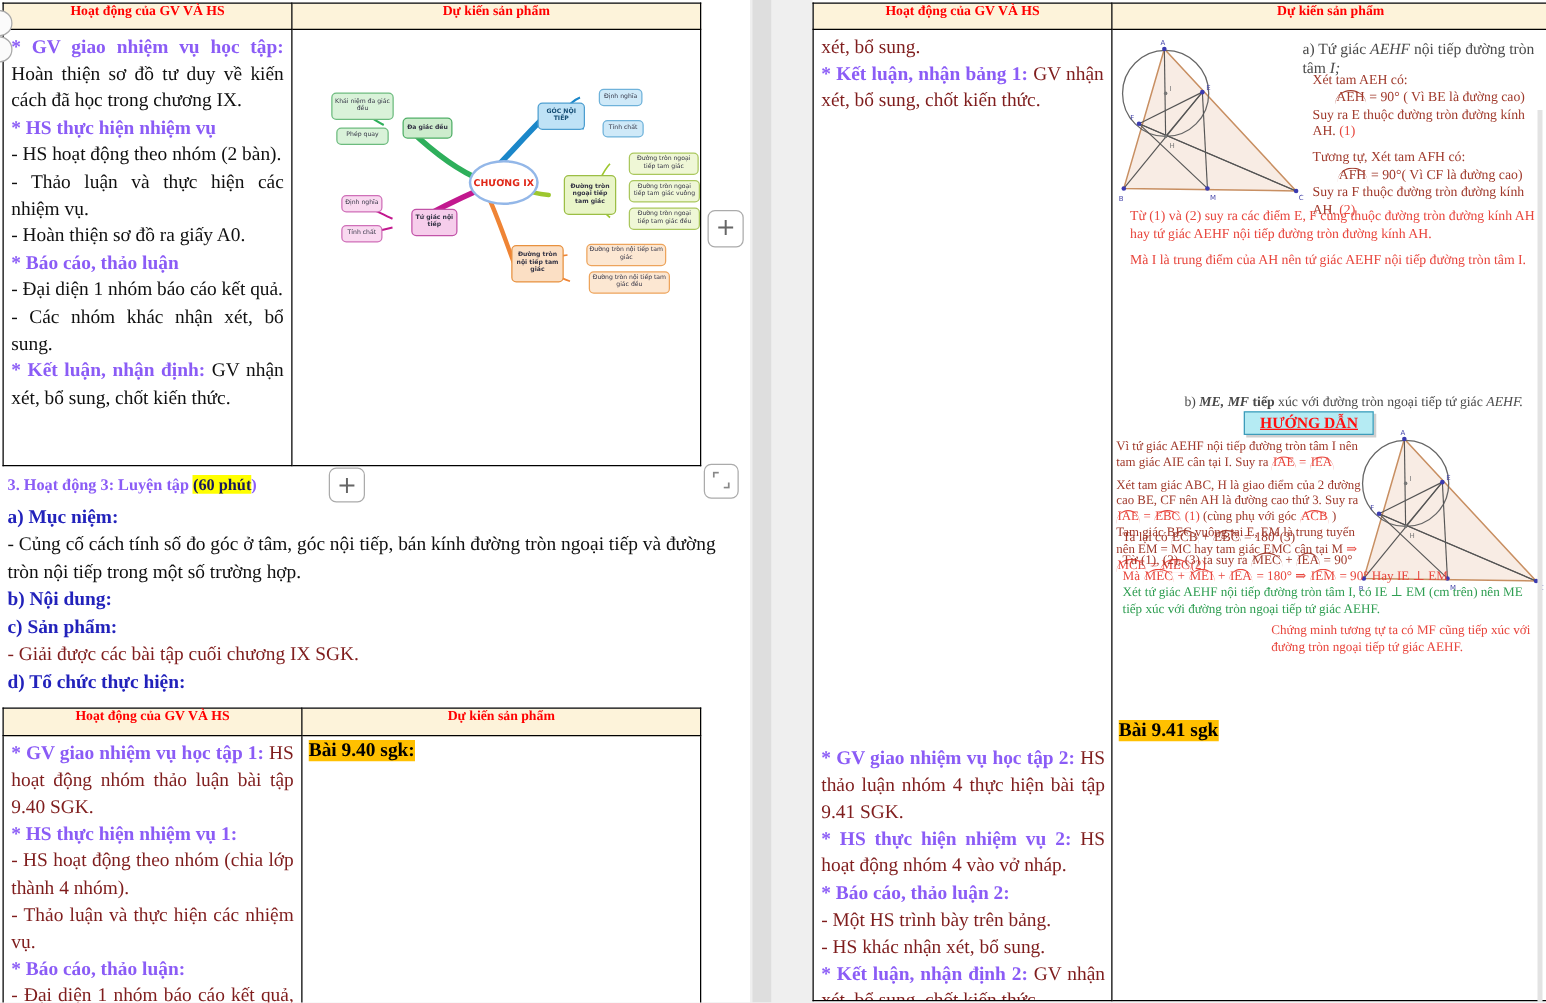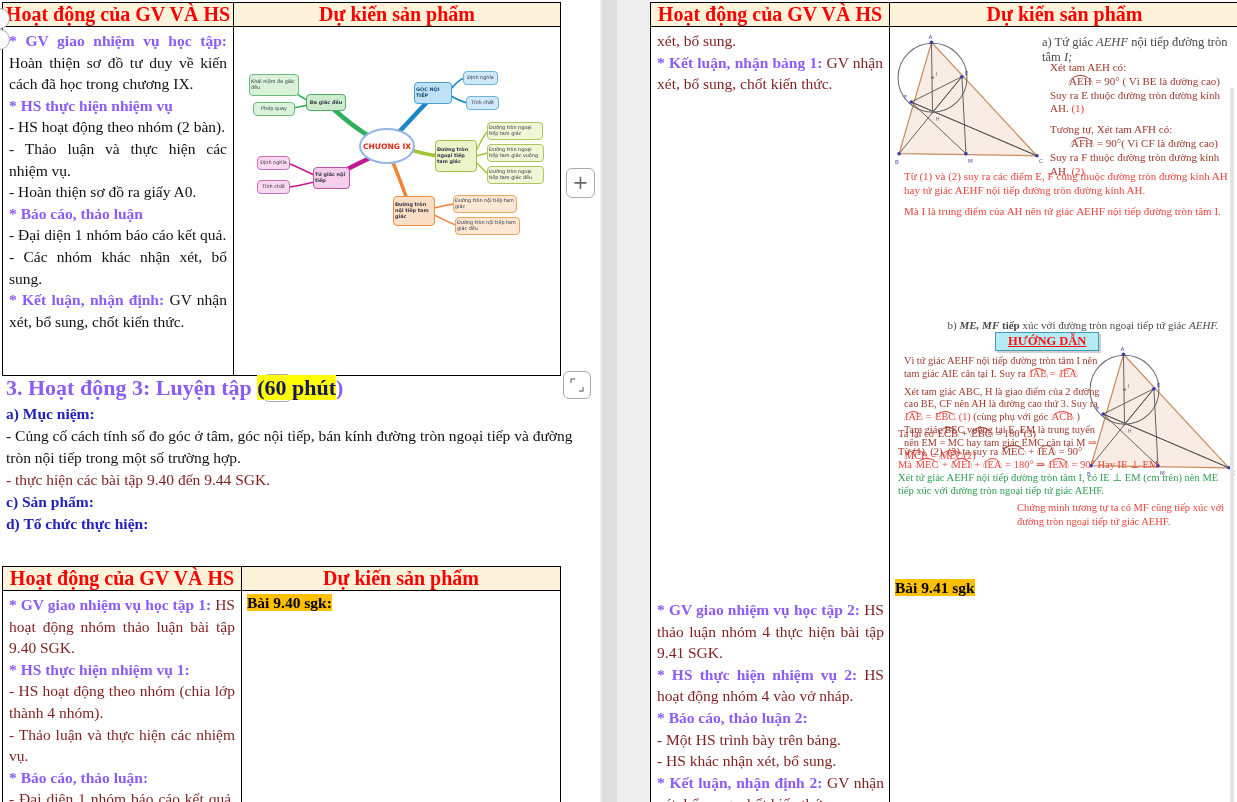--- a/index.html
+++ b/index.html
@@ -11,21 +11,21 @@
   .page{position:absolute;background:#ffffff;top:0;height:802px;}
   #page-left{left:0;width:600px;}
   #page-right{left:650px;width:587px;}
   .gutter{position:absolute;left:600px;top:0;width:50px;height:802px;background:#efefef;}
   .gutter-strip{position:absolute;left:2px;top:0;width:15px;height:802px;background:#dedede;}
   .edge-strip{position:absolute;left:1230px;top:88px;width:4px;height:714px;background:#e3e3e3;}
 
   
   .doc-table{position:absolute;border-collapse:collapse;table-layout:fixed;background:#fff;}
   .doc-table th,.doc-table td{border:1.5px solid #000;padding:0;vertical-align:top;}
-  .doc-table th{background:#fdf3da;color:#ff0000;font-weight:bold;font-size:20px;}
+  .doc-table th{background:#fdf3da;color:#ff0000;font-weight:bold;font-size:11px;}
   #table-top{left:2px;top:2px;width:556px;}
   #table-top th{height:20px;}
   #table-top .col-a{width:230px;} #table-top .col-b{width:326px;}
   #table-top td{height:348px;overflow:hidden;}
   #table-bottom{left:2px;top:566px;width:556px;}
   #table-bottom th{height:21px;}
   #table-bottom .col-a{width:238px;} #table-bottom .col-b{width:318px;}
   #table-bottom td{height:212px;overflow:hidden;}
   #table-right{left:0;top:2px;width:587px;}
   #table-right th{height:20px;}
@@ -50,41 +50,41 @@
   .gyi{color:#4a4a4a;font-style:italic;}
   .gyb{color:#4a4a4a;font-weight:bold;}
   .gybi{color:#4a4a4a;font-weight:bold;font-style:italic;}
   .arc{display:inline-block;border-top:1px solid currentColor;border-radius:60% 60% 0 0/110% 110% 0 0;padding:0 1px;line-height:1.05;}
   .ctr{text-align:center;}
   .mt{margin-top:7px;}
   .mt2{margin-top:5px;}
 
   
   #section3{position:absolute;left:6px;top:375px;width:586px;font-size:15.5px;line-height:22px;}
-  #section3 .title-line{font-size:22px;line-height:25px;margin-bottom:3px;}
+  #section3 .title-line{font-size:13px;line-height:25px;margin-bottom:3px;}
   .sq-btn{
     position:absolute;width:29px;height:28px;background:#fff;border:1px solid #ababab;
     border-radius:6px;color:#666;font-size:19px;line-height:26px;text-align:center;
     font-family:"DejaVu Sans",sans-serif;box-sizing:border-box;cursor:pointer;
   }
   #plus-btn-1{left:566px;top:168px;height:30px;}
   #plus-btn-2{left:263px;top:374px;}
   #expand-btn{left:563px;top:371px;width:28px;height:28px;}
   #expand-btn svg{margin-top:5px;}
 
   
   .edge-dot{position:absolute;width:19px;height:19px;border:1px solid #a8a8a8;border-radius:50%;background:#fbfbfb;left:-11px;}
   #edge-dot-1{top:8px;} #edge-dot-2{top:29px;}
 
   
   #mindmap{position:absolute;left:233px;top:26px;width:322px;height:344px;}
   .mm-node{
     position:absolute;display:flex;align-items:center;justify-content:center;
-    font-family:"DejaVu Sans",sans-serif;font-size:4.9px;line-height:1.2;
-    border-radius:4px;border:1px solid;color:#334;padding:1px;box-sizing:border-box;
+    font-family:"DejaVu Sans",sans-serif;font-size:4.9px;line-height:1.2;text-align:center;
+    border-radius:4px;border:1px solid;color:#334;padding:1px;box-sizing:border-box;margin-left:16px;
   }
   .mm-center{left:126px;top:102px;width:56px;height:36px;background:#fff;border:2.5px solid #93b7e8;
     border-radius:50%;color:#e02818;font-weight:bold;font-size:7.5px;}
   .g-main{background:#cdeccd;border-color:#4fae66;font-weight:bold;}
   .g-sub{background:#d9f2d9;border-color:#6cbb7e;}
   .b-main{background:#bfe2f6;border-color:#4d9ed0;font-weight:bold;color:#154d74;}
   .b-sub{background:#cfe9f8;border-color:#6fb2da;}
   .yg-main{background:#e9f5c8;border-color:#9cbe45;font-weight:bold;}
   .yg-sub{background:#eff7d6;border-color:#aac75e;}
   .m-main{background:#f6cdeb;border-color:#c253a8;font-weight:bold;}
@@ -109,21 +109,21 @@
   .n-b4c1{left:222px;top:191px;width:65px;height:18px;}
 
   
   .sol{position:absolute;}
   #sol-a-title{left:152px;top:8px;width:200px;font-size:12.5px;}
   #sol-maroon-a{left:160px;top:34px;width:188px;font-size:11px;line-height:13.8px;}
   #sol-red-a{left:14px;top:142px;width:326px;font-size:11px;line-height:14px;}
   #sol-b-title{left:37px;top:292px;width:312px;font-size:11px;text-align:center;}
   #hd-box{left:105px;top:305px;background:#b5ebf3;border:1.5px solid #3d9cba;color:#ff1010;
     font-weight:bold;font-size:12.5px;padding:1px 12px;box-shadow:2px 2px 0 #cfcfcf;text-decoration:underline;}
-  #sol-maroon-b{left:14px;top:328px;width:196px;font-size:10.3px;line-height:12.8px;}
+  #sol-maroon-b{left:3px;top:328px;width:196px;font-size:10.3px;line-height:12.8px;}
   #sol-block-c{left:8px;top:400px;width:338px;font-size:10.5px;line-height:13px;}
   #sol-red-final{left:127px;top:474px;width:214px;font-size:10.5px;line-height:13.5px;}
   #bai-941{left:5px;top:552px;font-size:15.5px;}
   #bai-940-wrap{padding:3px 5px;font-size:15.5px;}
   .fig{position:absolute;}
   #fig-1{left:5px;top:4px;}
   #fig-2{left:197px;top:316px;}
   .fig text{font-family:"DejaVu Sans",sans-serif;font-size:5.5px;fill:#4646aa;}
   .fig .lbl-gray{fill:#777;}
 </style>
@@ -206,22 +206,23 @@
     </svg>
   </div>
 
   <div id="section3">
     <div>
         <div class="para title-line"><span class="rb">3. Hoạt động 3: Luyện tập </span><span class="hlY">(60 phút</span><span class="rb">)</span></div>
       </div>
     <div>
         <div class="para"><span class="blb">a) Mục niệm:</span></div>
         <div class="para"><span class="bk">- Củng cố cách tính số đo góc ở tâm, góc nội tiếp, bán kính đường tròn ngoại tiếp và đường tròn nội tiếp trong một số trường hợp.</span></div>
-        <div class="para"><span class="bl">- thực hiện các bài tập 9.40 đến 9.44 SGK.</span></div>
+        <div class="para"><span class="blb">b) Nội dung:</span></div>
         <div class="para"><span class="blb">c) Sản phẩm:</span></div>
+        <div class="para"><span class="bl">- Giải được các bài tập cuối chương IX SGK.</span></div>
         <div class="para"><span class="blb">d) Tổ chức thực hiện:</span></div>
       </div>
   </div>
 
   <table class="doc-table" id="table-bottom">
     <tbody>
         <tr>
       <th class="col-a">Hoạt động của GV VÀ HS</th>
       <th class="col-b">Dự kiến sản phẩm</th>
     </tr>

